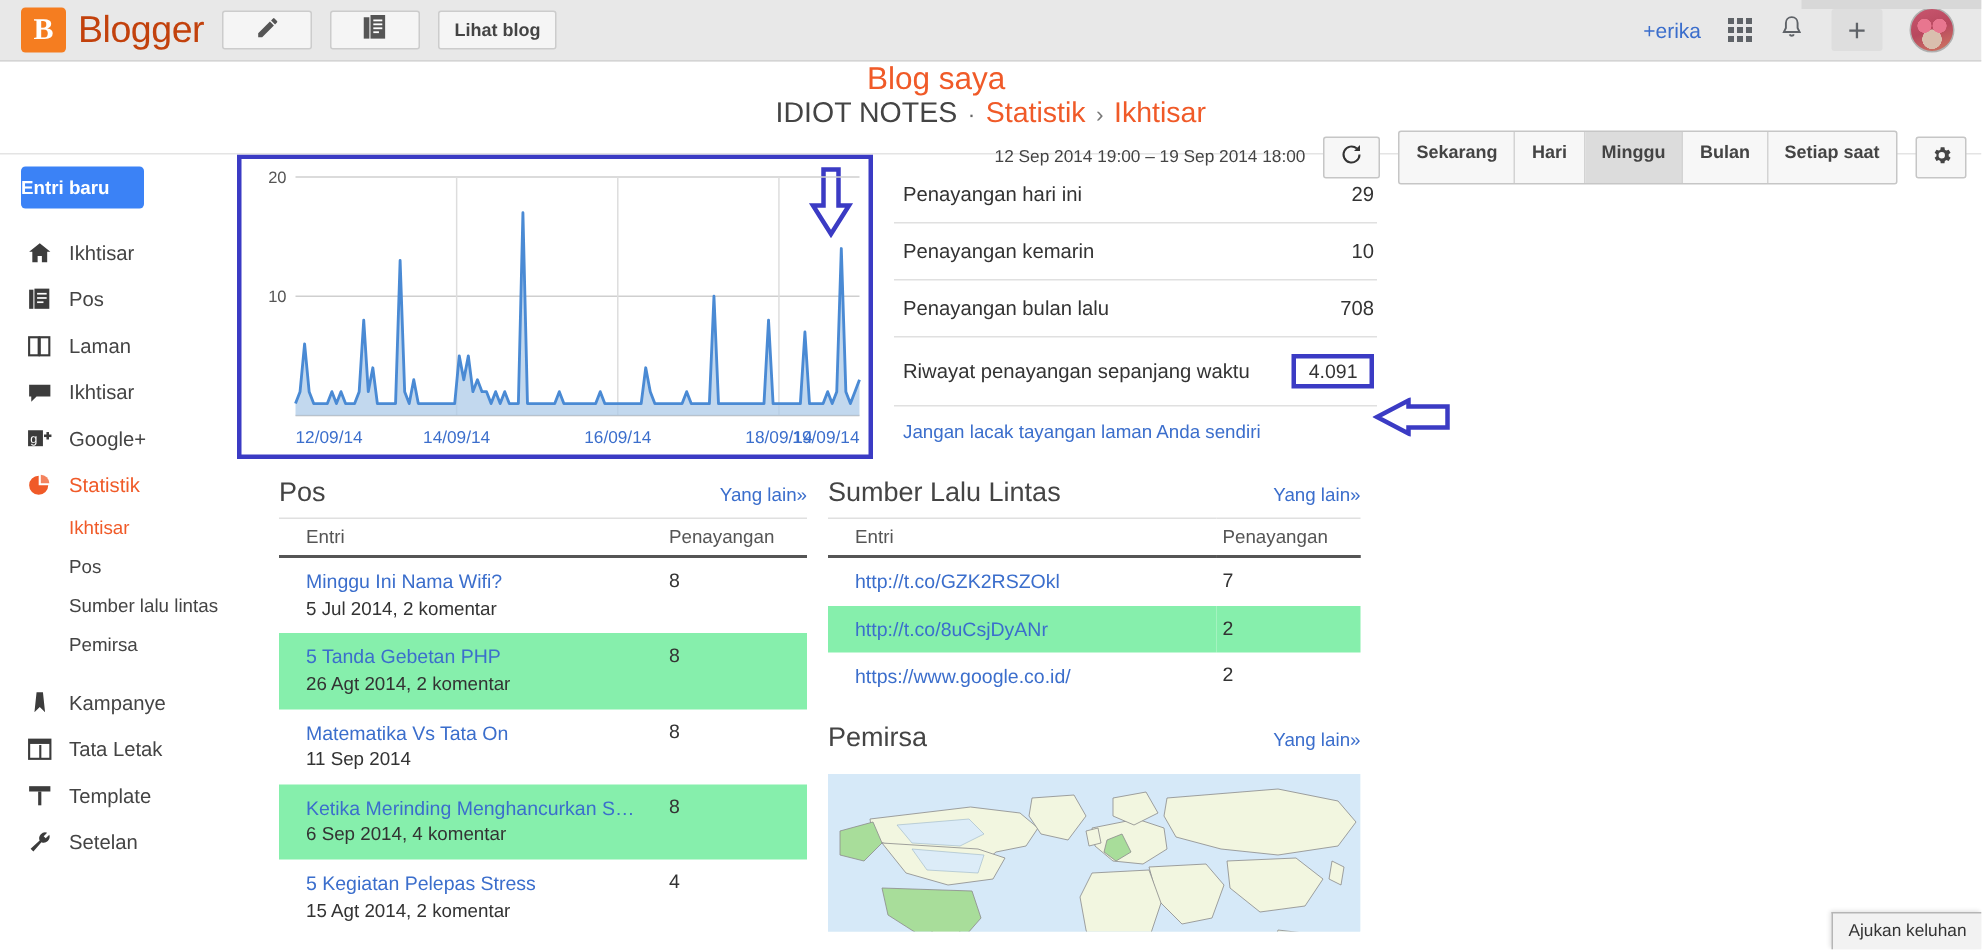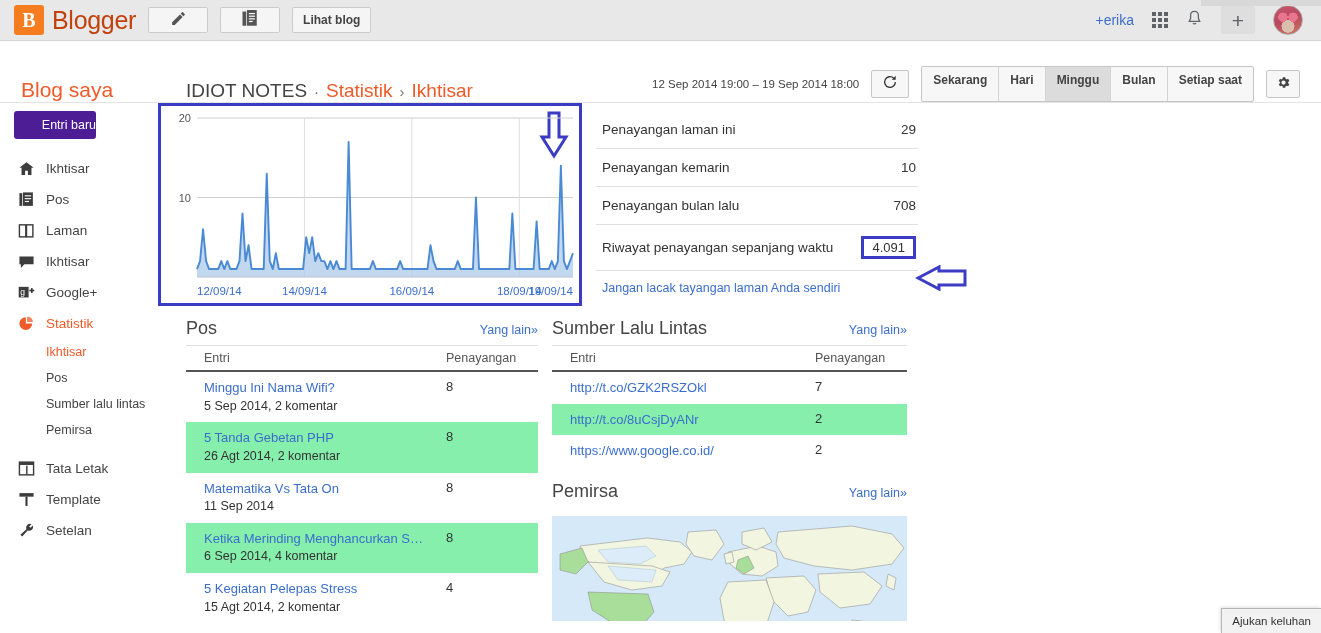--- a/index.html
+++ b/index.html
@@ -74,24 +74,25 @@
     border:1px solid #b0b0b0;
   }
   .topbar-shadow {
     position:absolute; right:0; top:0; width:120px; height:6px;
     background:#d8d8d8;
   }
 
   
   .headerrow {
     height:62px;
-    display:flex; align-items:flex-end;
-    padding:0 21px;
+    display:flex; align-items:center;
+    padding:0 10px;
     position:relative;
     border-bottom:1px solid #e4e4e4;
+    flex-direction:column;
   }
   .blogtitle { color:#f05a28; font-size:21px; width:165px; flex:none; }
   .crumb { font-size:19px; color:#444; display:flex; align-items:baseline; gap:7px; }
   .crumb .orange { color:#f05a28; }
   .crumb .dot { color:#666; font-size:15px; }
   .crumb .sep { color:#777; font-size:15px; }
 
   .hdr-right {
     margin-left:auto; display:flex; align-items:center; gap:12px;
   }
@@ -122,22 +123,22 @@
   .anno-down {
     position:absolute; left:537px; top:70px; width:34px; height:48px;
   }
 
   
   .body-wrap { display:flex; }
 
   
   .sidebar { width:158px; flex:none; padding-top:8px; }
   .entri-baru {
-    background:#4c1d95; color:#fff; font-weight:normal; font-size:12.5px;
-    border-radius:3px; padding:7px 0; width:82px; text-align:right;
+    background:#3b82f6; color:#fff; font-weight:bold; font-size:12.5px;
+    border-radius:3px; padding:7px 0; width:82px; text-align:left;
     margin:0 0 14px 14px; cursor:pointer;
   }
   .nav-item {
     display:flex; align-items:center; gap:11px;
     padding:7px 0 7px 18px; font-size:13.5px; color:#444; cursor:pointer;
   }
   .nav-item .ico { width:17px; height:17px; flex:none; display:block; }
   .nav-item.active { color:#f05a28; }
   .sub-item {
     padding:6px 0 6px 46px; font-size:12.5px; color:#444; cursor:pointer;
@@ -380,20 +381,28 @@
       <span>Statistik</span>
     </div>
 
     <div class="sub-item active">Ikhtisar</div>
     <div class="sub-item">Pos</div>
     <div class="sub-item">Sumber lalu lintas</div>
     <div class="sub-item">Pemirsa</div>
 
     <div class="nav-gap"></div>
 
+    <div class="nav-item">
+      <span class="ico">
+        <svg width="17" height="17" viewBox="0 0 24 24">
+            <path fill="#3c3c3c" d="M9 2h6l2 19-5-5-5 5z"></path>
+          </svg>
+      </span>
+      <span>Kampanye</span>
+    </div>
 
     <div class="nav-item">
       <span class="ico">
         <svg width="17" height="17" viewBox="0 0 24 24">
             <rect x="2" y="3" width="20" height="18" fill="none" stroke="#3c3c3c" stroke-width="2"></rect>
             <rect x="2" y="3" width="20" height="4" fill="#3c3c3c"></rect>
             <rect x="11.5" y="8" width="2" height="13" fill="#3c3c3c"></rect>
           </svg>
       </span>
       <span>Tata Letak</span>
@@ -440,21 +449,21 @@
               <text x="410" y="187" text-anchor="end" font-size="11.5" fill="#3b6ecc" font-family="&quot;Liberation Sans&quot;, sans-serif">19/09/14</text>
               <line x1="34" x2="410" y1="169" y2="169" stroke="#bdbdbd" stroke-width="1"></line>
               <path d="M 34 169 L 34 161.05 L 37.03225806451613 153.1 L 40.064516129032256 121.3 L 43.096774193548384 153.1 L 46.12903225806451 161.05 L 49.16129032258065 161.05 L 52.193548387096776 161.05 L 55.225806451612904 161.05 L 58.25806451612903 153.1 L 61.29032258064516 161.05 L 64.3225806451613 153.1 L 67.35483870967741 161.05 L 70.38709677419355 161.05 L 73.41935483870968 161.05 L 76.45161290322581 153.1 L 79.48387096774194 105.4 L 82.51612903225806 153.1 L 85.54838709677419 137.2 L 88.58064516129032 161.05 L 91.61290322580645 161.05 L 94.64516129032259 161.05 L 97.67741935483872 161.05 L 100.70967741935483 161.05 L 103.74193548387096 65.65 L 106.7741935483871 153.1 L 109.80645161290323 161.05 L 112.83870967741936 145.15 L 115.87096774193549 161.05 L 118.90322580645162 161.05 L 121.93548387096774 161.05 L 124.96774193548387 161.05 L 128 161.05 L 131.03225806451613 161.05 L 134.06451612903226 161.05 L 137.09677419354838 161.05 L 140.1290322580645 161.05 L 143.16129032258064 129.25 L 146.19354838709677 145.15 L 149.2258064516129 129.25 L 152.25806451612902 153.1 L 155.29032258064518 145.15 L 158.32258064516128 153.1 L 161.35483870967744 153.1 L 164.38709677419354 161.05 L 167.41935483870967 153.1 L 170.4516129032258 161.05 L 173.48387096774192 153.1 L 176.51612903225808 161.05 L 179.5483870967742 161.05 L 182.58064516129033 161.05 L 185.61290322580646 33.849999999999994 L 188.6451612903226 161.05 L 191.67741935483872 161.05 L 194.70967741935485 161.05 L 197.74193548387098 161.05 L 200.7741935483871 161.05 L 203.80645161290323 161.05 L 206.83870967741936 161.05 L 209.8709677419355 153.1 L 212.90322580645162 161.05 L 215.93548387096774 161.05 L 218.96774193548387 161.05 L 222 161.05 L 225.03225806451613 161.05 L 228.06451612903226 161.05 L 231.09677419354838 161.05 L 234.1290322580645 161.05 L 237.16129032258064 153.1 L 240.19354838709677 161.05 L 243.2258064516129 161.05 L 246.25806451612902 161.05 L 249.29032258064515 161.05 L 252.32258064516128 161.05 L 255.3548387096774 161.05 L 258.38709677419354 161.05 L 261.41935483870964 161.05 L 264.4516129032258 161.05 L 267.48387096774195 137.2 L 270.51612903225805 153.1 L 273.5483870967742 161.05 L 276.58064516129036 161.05 L 279.61290322580646 161.05 L 282.64516129032256 161.05 L 285.6774193548387 161.05 L 288.7096774193549 161.05 L 291.741935483871 161.05 L 294.7741935483871 153.1 L 297.80645161290323 161.05 L 300.83870967741933 161.05 L 303.8709677419355 161.05 L 306.9032258064516 161.05 L 309.93548387096774 161.05 L 312.96774193548384 89.5 L 316 161.05 L 319.03225806451616 161.05 L 322.06451612903226 161.05 L 325.0967741935484 161.05 L 328.1290322580645 161.05 L 331.16129032258067 161.05 L 334.19354838709677 161.05 L 337.2258064516129 161.05 L 340.258064516129 161.05 L 343.2903225806452 161.05 L 346.3225806451613 161.05 L 349.35483870967744 105.4 L 352.38709677419354 161.05 L 355.4193548387097 161.05 L 358.4516129032258 161.05 L 361.48387096774195 161.05 L 364.51612903225805 161.05 L 367.5483870967742 161.05 L 370.5806451612903 161.05 L 373.61290322580646 113.35 L 376.64516129032256 161.05 L 379.6774193548387 161.05 L 382.7096774193548 161.05 L 385.741935483871 161.05 L 388.7741935483871 153.1 L 391.80645161290323 161.05 L 394.83870967741933 153.1 L 397.8709677419355 57.7 L 400.9032258064516 153.1 L 403.93548387096774 161.05 L 406.96774193548384 153.1 L 410 145.15 L 410 169 Z" fill="#aecbe8" opacity="0.75"></path>
               <path d="M 34 161.05 L 37.03225806451613 153.1 L 40.064516129032256 121.3 L 43.096774193548384 153.1 L 46.12903225806451 161.05 L 49.16129032258065 161.05 L 52.193548387096776 161.05 L 55.225806451612904 161.05 L 58.25806451612903 153.1 L 61.29032258064516 161.05 L 64.3225806451613 153.1 L 67.35483870967741 161.05 L 70.38709677419355 161.05 L 73.41935483870968 161.05 L 76.45161290322581 153.1 L 79.48387096774194 105.4 L 82.51612903225806 153.1 L 85.54838709677419 137.2 L 88.58064516129032 161.05 L 91.61290322580645 161.05 L 94.64516129032259 161.05 L 97.67741935483872 161.05 L 100.70967741935483 161.05 L 103.74193548387096 65.65 L 106.7741935483871 153.1 L 109.80645161290323 161.05 L 112.83870967741936 145.15 L 115.87096774193549 161.05 L 118.90322580645162 161.05 L 121.93548387096774 161.05 L 124.96774193548387 161.05 L 128 161.05 L 131.03225806451613 161.05 L 134.06451612903226 161.05 L 137.09677419354838 161.05 L 140.1290322580645 161.05 L 143.16129032258064 129.25 L 146.19354838709677 145.15 L 149.2258064516129 129.25 L 152.25806451612902 153.1 L 155.29032258064518 145.15 L 158.32258064516128 153.1 L 161.35483870967744 153.1 L 164.38709677419354 161.05 L 167.41935483870967 153.1 L 170.4516129032258 161.05 L 173.48387096774192 153.1 L 176.51612903225808 161.05 L 179.5483870967742 161.05 L 182.58064516129033 161.05 L 185.61290322580646 33.849999999999994 L 188.6451612903226 161.05 L 191.67741935483872 161.05 L 194.70967741935485 161.05 L 197.74193548387098 161.05 L 200.7741935483871 161.05 L 203.80645161290323 161.05 L 206.83870967741936 161.05 L 209.8709677419355 153.1 L 212.90322580645162 161.05 L 215.93548387096774 161.05 L 218.96774193548387 161.05 L 222 161.05 L 225.03225806451613 161.05 L 228.06451612903226 161.05 L 231.09677419354838 161.05 L 234.1290322580645 161.05 L 237.16129032258064 153.1 L 240.19354838709677 161.05 L 243.2258064516129 161.05 L 246.25806451612902 161.05 L 249.29032258064515 161.05 L 252.32258064516128 161.05 L 255.3548387096774 161.05 L 258.38709677419354 161.05 L 261.41935483870964 161.05 L 264.4516129032258 161.05 L 267.48387096774195 137.2 L 270.51612903225805 153.1 L 273.5483870967742 161.05 L 276.58064516129036 161.05 L 279.61290322580646 161.05 L 282.64516129032256 161.05 L 285.6774193548387 161.05 L 288.7096774193549 161.05 L 291.741935483871 161.05 L 294.7741935483871 153.1 L 297.80645161290323 161.05 L 300.83870967741933 161.05 L 303.8709677419355 161.05 L 306.9032258064516 161.05 L 309.93548387096774 161.05 L 312.96774193548384 89.5 L 316 161.05 L 319.03225806451616 161.05 L 322.06451612903226 161.05 L 325.0967741935484 161.05 L 328.1290322580645 161.05 L 331.16129032258067 161.05 L 334.19354838709677 161.05 L 337.2258064516129 161.05 L 340.258064516129 161.05 L 343.2903225806452 161.05 L 346.3225806451613 161.05 L 349.35483870967744 105.4 L 352.38709677419354 161.05 L 355.4193548387097 161.05 L 358.4516129032258 161.05 L 361.48387096774195 161.05 L 364.51612903225805 161.05 L 367.5483870967742 161.05 L 370.5806451612903 161.05 L 373.61290322580646 113.35 L 376.64516129032256 161.05 L 379.6774193548387 161.05 L 382.7096774193548 161.05 L 385.741935483871 161.05 L 388.7741935483871 153.1 L 391.80645161290323 161.05 L 394.83870967741933 153.1 L 397.8709677419355 57.7 L 400.9032258064516 153.1 L 403.93548387096774 161.05 L 406.96774193548384 153.1 L 410 145.15" fill="none" stroke="#4a8ad4" stroke-width="1.9" stroke-linejoin="round"></path>
             </svg>
         </div>
       </div>
 
       <div class="stats">
         <div class="stat-row">
-          <span>Penayangan laman ini</span>
+          <span>Penayangan hari ini</span>
           <span class="val">29</span>
         </div>
         <div class="stat-row">
           <span>Penayangan kemarin</span>
           <span class="val">10</span>
         </div>
         <div class="stat-row">
           <span>Penayangan bulan lalu</span>
           <span class="val">708</span>
         </div>
@@ -477,21 +486,21 @@
           <thead>
             <tr>
               <th>Entri</th>
               <th class="num">Penayangan</th>
             </tr>
           </thead>
           <tbody>
             <tr>
               <td>
                 <span class="entry-link">Minggu Ini Nama Wifi?</span>
-                <span class="entry-meta">5 Sep 2014, 2 komentar</span>
+                <span class="entry-meta">5 Jul 2014, 2 komentar</span>
               </td>
               <td class="num">8</td>
             </tr>
             <tr class="alt">
               <td>
                 <span class="entry-link">5 Tanda Gebetan PHP</span>
                 <span class="entry-meta">26 Agt 2014, 2 komentar</span>
               </td>
               <td class="num">8</td>
             </tr>

